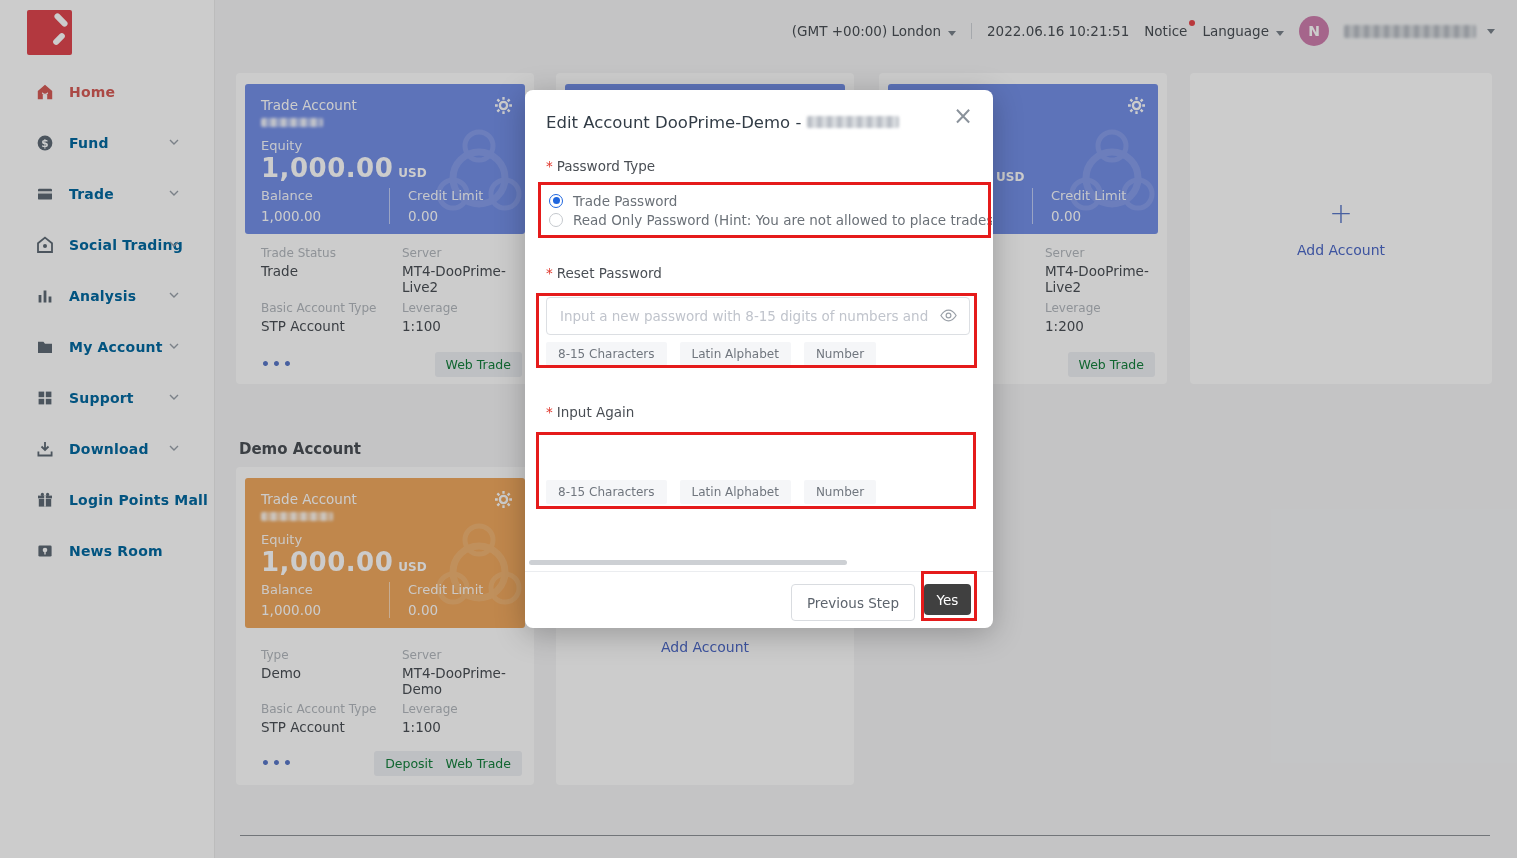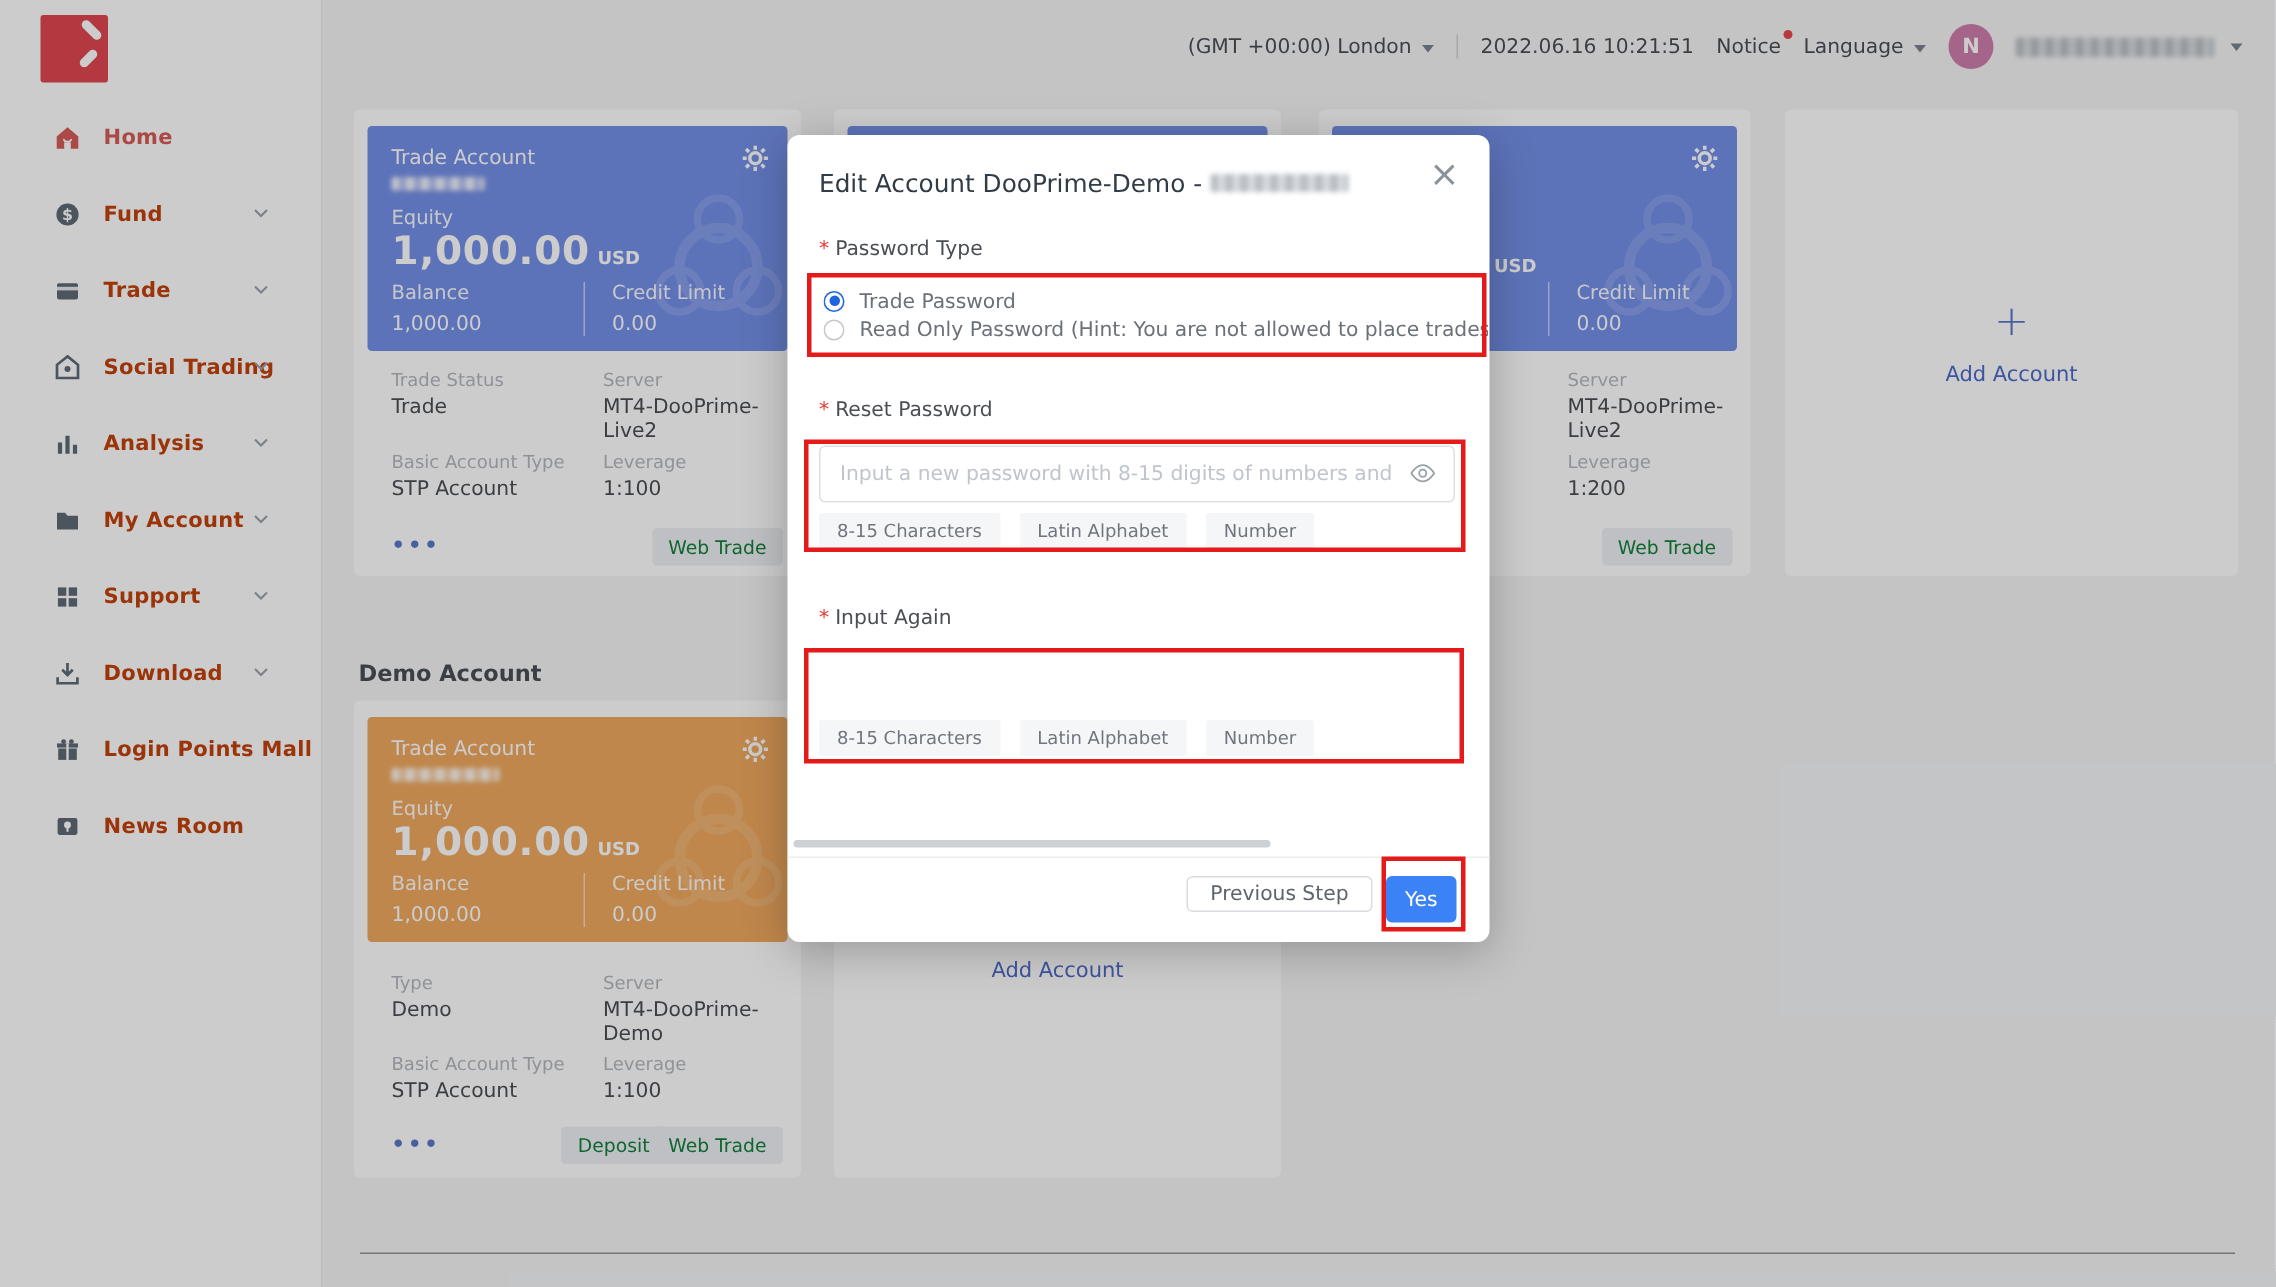--- a/index.html
+++ b/index.html
@@ -6,21 +6,21 @@
   html,body { width:1517px; height:858px; overflow:hidden; }
   body { font-family:"DejaVu Sans","Liberation Sans",sans-serif; background:#f5f6f7; position:relative; color:#4a4f55; }
 
   
   .sidebar { position:absolute; left:0; top:0; width:215px; height:858px; background:#ffffff; border-right:1px solid #ebebeb; z-index:1; }
   .logo { position:absolute; left:27px; top:10px; width:45px; height:45px; background:#e0474f; border-radius:2px; }
   .logo svg { position:absolute; left:0; top:0; }
   .nav { position:absolute; top:66px; left:0; right:0; }
   .nav-item { position:relative; height:51px; display:flex; align-items:center; padding-left:36px; cursor:pointer; }
   .nav-item .ico { width:18px; height:18px; margin-right:15px; flex:0 0 18px; }
-  .nav-item .lbl { font-size:14px; font-weight:600; color:#c2410c; letter-spacing:.2px; }
+  .nav-item .lbl { font-size:14px; font-weight:600; color:#0369a1; letter-spacing:.2px; }
   .nav-item.active .lbl { color:#d65c57; }
   .nav-item .chev { position:absolute; right:35px; top:22px; }
 
   
   .topbar { position:absolute; left:215px; right:0; top:0; height:62px; display:flex; align-items:center; justify-content:flex-end; padding-right:22px; gap:15px; font-size:13.5px; color:#4a4f55; z-index:1; }
   .caret { width:0; height:0; border-left:4.5px solid transparent; border-right:4.5px solid transparent; border-top:5px solid #7a828b; display:inline-block; margin-left:7px; }
   .vsep { width:1px; height:16px; background:#cfd3d7; }
   .notice-wrap { position:relative; }
   .notice-dot { position:absolute; top:-3px; right:-8px; width:6px; height:6px; border-radius:50%; background:#e8474b; }
   .avatar { width:30px; height:30px; border-radius:50%; background:#cf7fae; color:#fff; font-size:14px; font-weight:600; display:flex; align-items:center; justify-content:center; }
@@ -74,22 +74,22 @@
   .radio.on::after { content:""; position:absolute; left:2.5px; top:2.5px; width:7px; height:7px; border-radius:50%; background:#1f66de; }
   .radio-lbl { font-size:13.5px; color:#6b7178; }
   .field { position:absolute; left:21px; width:424px; }
   .field input { width:100%; height:38px; border:1px solid #dcdfe3; border-radius:4px; padding:0 40px 0 13px; font-size:13.5px; color:#4a4f55; outline:none; font-family:inherit; }
   .field input::placeholder { color:#c0c4cc; }
   .eye { position:absolute; right:12px; top:11px; cursor:pointer; }
   .chips { position:absolute; left:21px; display:flex; gap:13px;justify-content:flex-end; }
   .chip { background:#f5f6f8; color:#70767e; font-size:12px; padding:5px 12px; border-radius:2px; }
   .m-scroll { position:absolute; left:4px; top:470px; width:318px; height:5px; border-radius:3px; background:#cdd0d4; cursor:pointer; }
   .m-footer { position:absolute; left:0; right:0; top:481px; height:57px; border-top:1px solid #ebedf0; }
-  .btn-prev { position:absolute; right:78px; top:12px; height:24px; padding:0 15px; background:#fff; border:1px solid #d9dce0; border-radius:4px; color:#5d646d; font-size:13.5px; font-family:inherit; cursor:pointer; }
-  .btn-yes { position:absolute; right:22px; top:12px; height:31px; width:47px; background:#3b82f6; border:none; border-radius:4px; color:#fff; font-size:13.5px; font-family:inherit; cursor:pointer; }
+  .btn-prev { position:absolute; right:78px; top:12px; height:37px; padding:0 15px; background:#fff; border:1px solid #d9dce0; border-radius:4px; color:#5d646d; font-size:13.5px; font-family:inherit; cursor:pointer; }
+  .btn-yes { position:absolute; right:22px; top:12px; height:31px; width:47px; background:#404040; border:none; border-radius:4px; color:#fff; font-size:13.5px; font-family:inherit; cursor:pointer; }
 
   
   .anno { position:absolute; border:3px solid #e51b1b; z-index:30; pointer-events:none; }
   #anno1 { left:538px; top:182px; width:453px; height:56px; }
   #anno2 { left:536px; top:293px; width:441px; height:75px; }
   #anno3 { left:536px; top:432px; width:440px; height:77px; }
   #anno4 { left:921px; top:571px; width:56px; height:50px; }
 </style>
 </head>
 <body>

